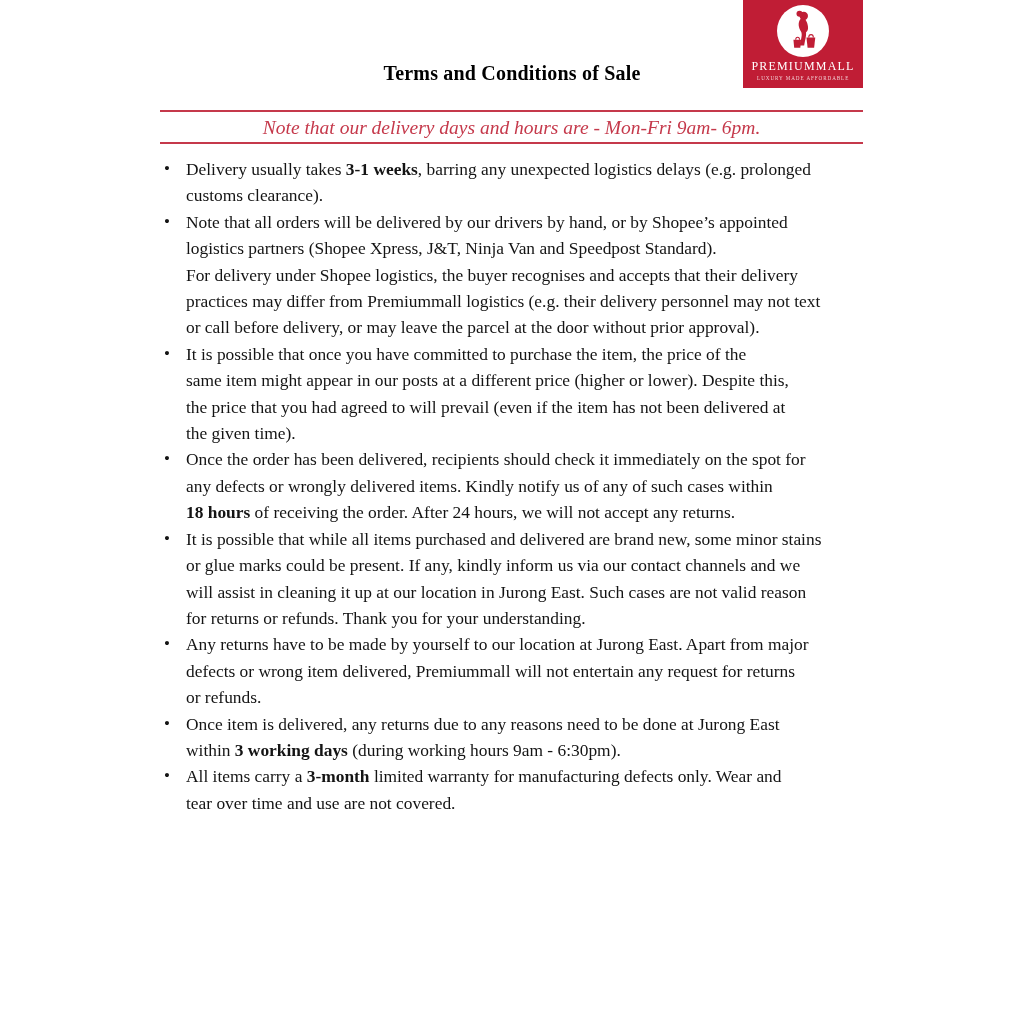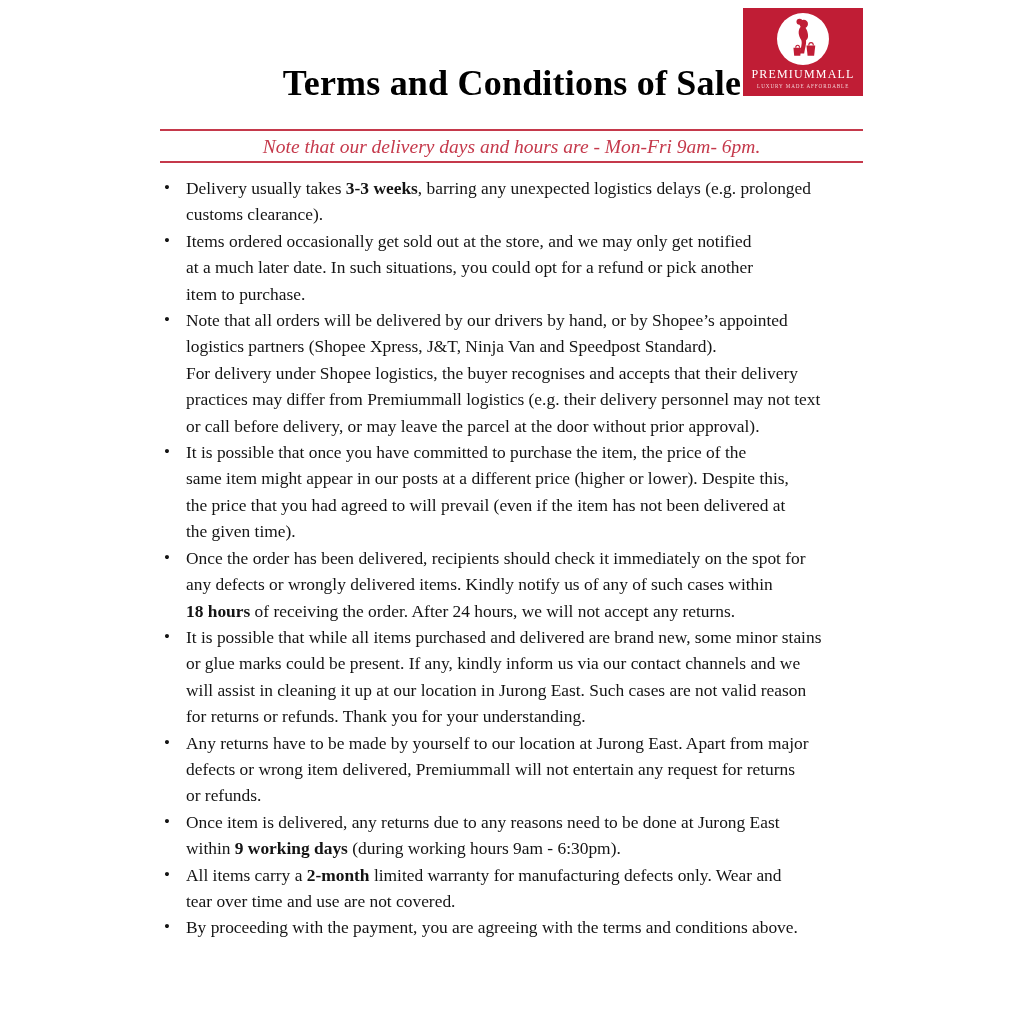--- a/index.html
+++ b/index.html
@@ -8,21 +8,21 @@
   body {
     background:#ffffff;
     font-family:"Liberation Serif", serif;
     color:var(--ink);
     position:relative;
     overflow:hidden;
   }
 
   
   .logo {
-    position:absolute; left:743px; top:8px;
+    position:absolute; left:743px; top:0;
     width:120px; height:88px;
     background:var(--logo-red);
     display:flex; flex-direction:column; align-items:center;
   }
   .logo-circle {
     width:52px; height:52px; margin-top:5px;
     border-radius:50%; background:#fff;
     display:flex; align-items:center; justify-content:center;
   }
   .logo-circle svg { width:46px; height:46px; color:var(--logo-red); }
@@ -32,21 +32,21 @@
   }
   .logo-tagline {
     color:rgba(255,255,255,.78); font-size:6px; letter-spacing:1.1px;
     margin-top:1px; white-space:nowrap; transform:scale(.85);
   }
 
   
   .title {
     margin-top:62px;
     text-align:center;
-    font-size:36px;
+    font-size:20px;
     font-weight:bold;
     color:#000;
     letter-spacing:.2px;
   }
 
   
   .note-band {
     margin:25px 0 0 160px;
     width:703px;
     border-top:2px solid var(--accent);
@@ -98,23 +98,21 @@
   <div class="logo-tagline">LUXURY MADE AFFORDABLE</div>
 </div>
 
 <h1 class="title">Terms and Conditions of Sale</h1>
 
 <div class="note-band">
   <div class="note-text">Note that our delivery days and hours are - Mon-Fri 9am- 6pm.</div>
 </div>
 
 <ul class="terms">
-    <li>Delivery usually takes <b>3-3 weeks</b>, barring any unexpected logistics delays (e.g. prolonged<br>customs clearance).</li>
-    <li>Items ordered occasionally get sold out at the store, and we may only get notified<br>at a much later date. In such situations, you could opt for a refund or pick another<br>item to purchase.</li>
+    <li>Delivery usually takes <b>3-1 weeks</b>, barring any unexpected logistics delays (e.g. prolonged<br>customs clearance).</li>
     <li>Note that all orders will be delivered by our drivers by hand, or by Shopee’s appointed<br>logistics partners (Shopee Xpress, J&amp;T, Ninja Van and Speedpost Standard).<br>For delivery under Shopee logistics, the buyer recognises and accepts that their delivery<br>practices may differ from Premiummall logistics (e.g. their delivery personnel may not text<br>or call before delivery, or may leave the parcel at the door without prior approval).</li>
     <li>It is possible that once you have committed to purchase the item, the price of the<br>same item might appear in our posts at a different price (higher or lower). Despite this,<br>the price that you had agreed to will prevail (even if the item has not been delivered at<br>the given time).</li>
     <li>Once the order has been delivered, recipients should check it immediately on the spot for<br>any defects or wrongly delivered items. Kindly notify us of any of such cases within<br><b>18 hours</b> of receiving the order. After 24 hours, we will not accept any returns.</li>
     <li>It is possible that while all items purchased and delivered are brand new, some minor stains<br>or glue marks could be present. If any, kindly inform us via our contact channels and we<br>will assist in cleaning it up at our location in Jurong East. Such cases are not valid reason<br>for returns or refunds. Thank you for your understanding.</li>
     <li>Any returns have to be made by yourself to our location at Jurong East. Apart from major<br>defects or wrong item delivered, Premiummall will not entertain any request for returns<br>or refunds.</li>
-    <li>Once item is delivered, any returns due to any reasons need to be done at Jurong East<br>within <b>9 working days</b> (during working hours 9am - 6:30pm).</li>
-    <li>All items carry a <b>2-month</b> limited warranty for manufacturing defects only. Wear and<br>tear over time and use are not covered.</li>
-    <li>By proceeding with the payment, you are agreeing with the terms and conditions above.</li>
+    <li>Once item is delivered, any returns due to any reasons need to be done at Jurong East<br>within <b>3 working days</b> (during working hours 9am - 6:30pm).</li>
+    <li>All items carry a <b>3-month</b> limited warranty for manufacturing defects only. Wear and<br>tear over time and use are not covered.</li>
   </ul>
 
 </body></html>

